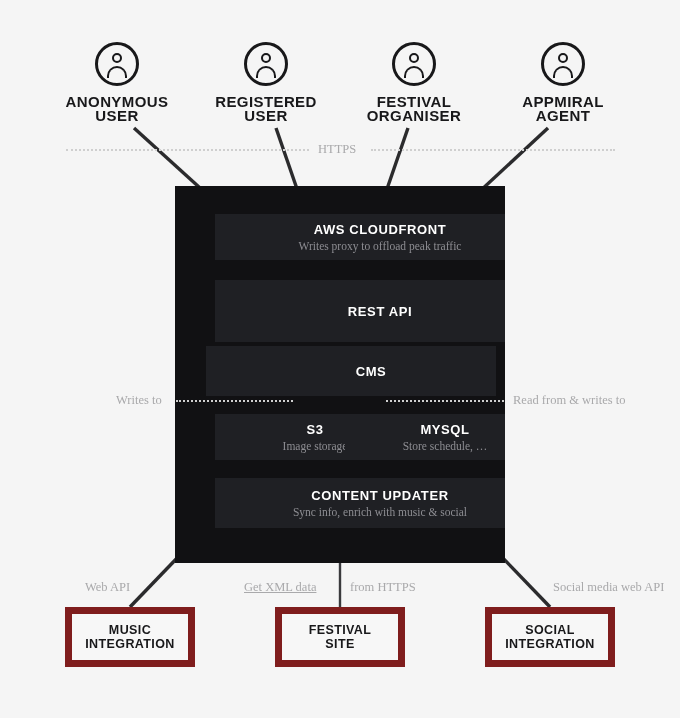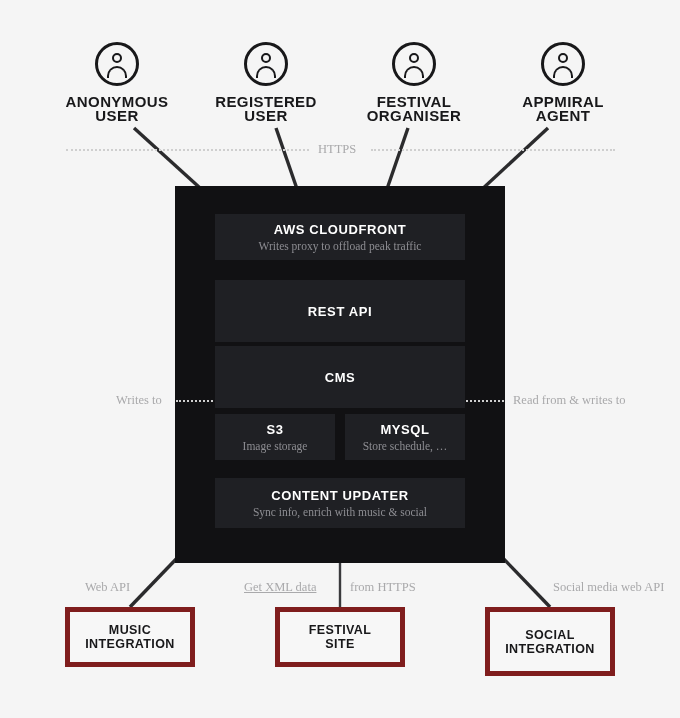--- a/index.html
+++ b/index.html
@@ -52,34 +52,35 @@
   #platform{
     position:absolute;left:175px;top:186px;width:330px;height:377px;
     background:#111113;
   }
 
   
   .svc{
     position:absolute;background:#1f2024;
     display:flex;flex-direction:column;align-items:center;justify-content:center;
     text-align:right;
+    padding-left:40px;
   }
   .svc .t{
     font-size:13px;font-weight:bold;letter-spacing:.6px;
     color:#ffffff;text-transform:uppercase;line-height:15px;
   }
   .svc .s{
     margin-top:3px;
     font-family:"Liberation Serif", serif;
     font-size:11.5px;color:#8d8d92;line-height:13px;
   }
 
   
   .ext{
-    position:absolute;background:#f7f7f7;border:5px solid #7f1d1d;
+    position:absolute;background:#f7f7f7;border:7px solid #7f1d1d;
     box-sizing:border-box;
     display:flex;align-items:center;justify-content:center;text-align:center;
   }
   .ext .t{
     font-size:12.5px;font-weight:bold;letter-spacing:.4px;
     color:#18181a;text-transform:uppercase;line-height:14px;
   }
 </style>
 </head>
 <body>
@@ -178,21 +179,21 @@
 
   <div class="svc" style="left:215px;top:214px;width:250px;height:46px;">
     <div class="t">AWS CLOUDFRONT</div>
     <div class="s">Writes proxy to offload peak traffic</div>
   </div>
 
   <div class="svc" style="left:215px;top:280px;width:250px;height:62px;">
     <div class="t">REST API</div>
   </div>
 
-  <div class="svc" style="left:215px;top:346px;width:250px;height:62px;">
+  <div class="svc" style="left:206px;top:346px;width:250px;height:50px;">
     <div class="t">CMS</div>
   </div>
 
   <div class="svc" style="left:215px;top:414px;width:120px;height:46px;">
     <div class="t">S3</div>
     <div class="s">Image storage</div>
   </div>
 
   <div class="svc" style="left:345px;top:414px;width:120px;height:46px;">
     <div class="t">MYSQL</div>
@@ -216,20 +217,20 @@
     </div>
   </div>
 
   <div class="ext" style="left:275px;top:607px;width:130px;height:60px;">
     <div class="t">
       <span>FESTIVAL</span><br>
       <span>SITE</span>
     </div>
   </div>
 
-  <div class="ext" style="left:485px;top:607px;width:130px;height:69px;">
+  <div class="ext" style="left:485px;top:607px;width:130px;height:60px;">
     <div class="t">
       <span>SOCIAL</span><br>
       <span>INTEGRATION</span>
     </div>
   </div>
 
 </div>
 
 </body></html>

